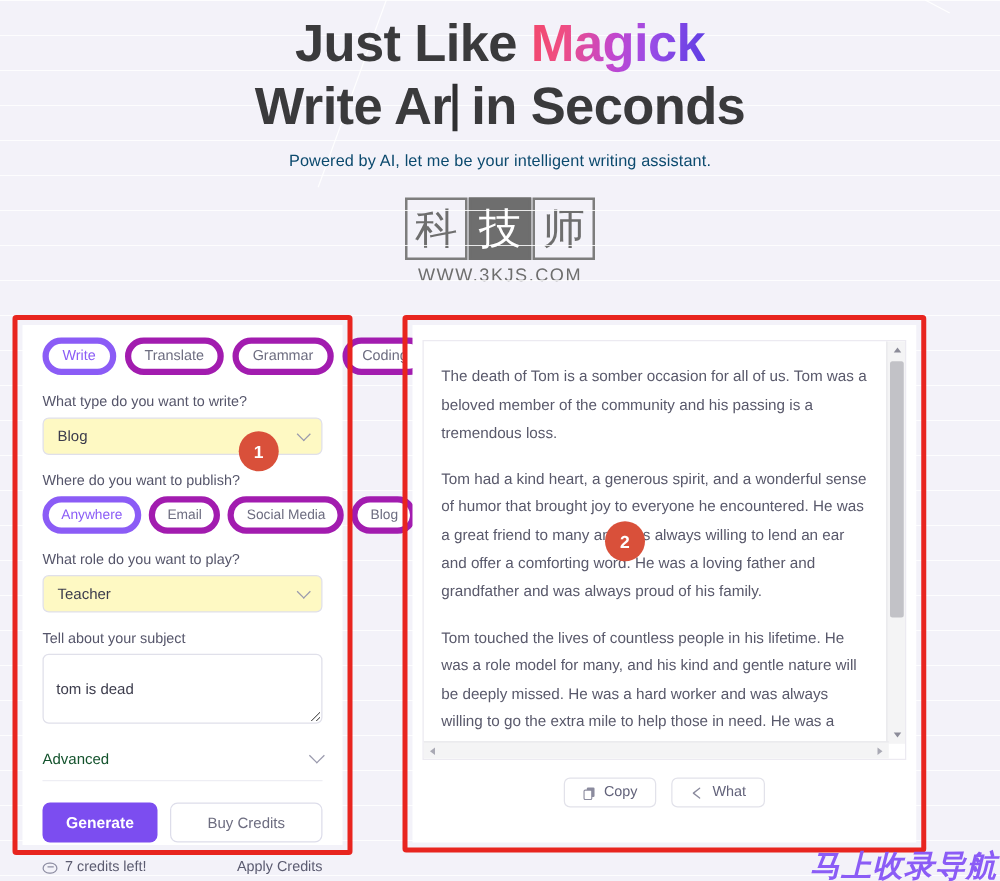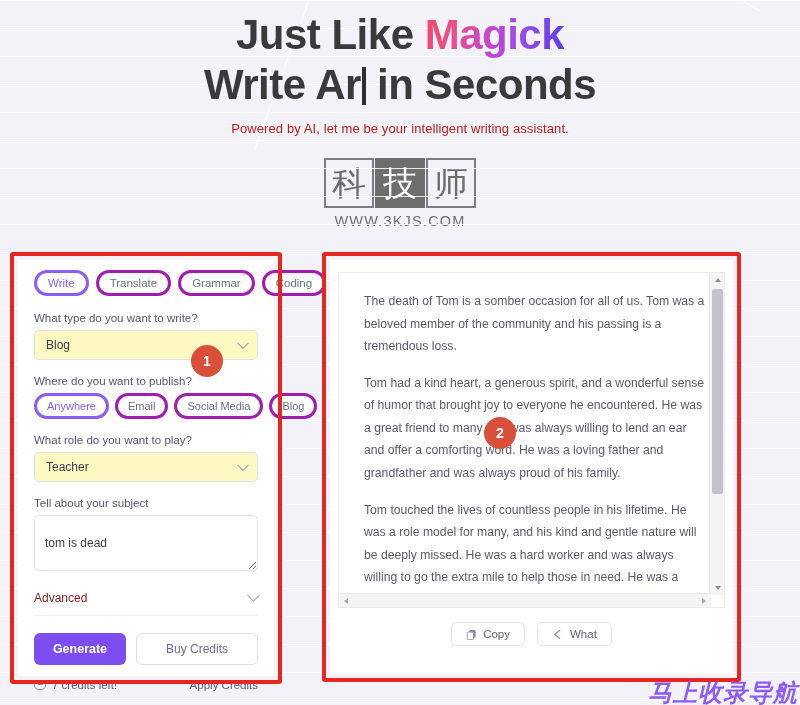--- a/index.html
+++ b/index.html
@@ -50,21 +50,21 @@
   }
   .brand-word {
     background: linear-gradient(100deg, #f2486b 0%, #ef4e84 20%, #c247cf 48%, #9a4ce6 68%, #5b3ee4 100%);
     -webkit-background-clip: text;
     background-clip: text;
     color: transparent;
   }
   .hero-sub {
     margin-top: 12px;
     font-size: 13px;
-    color: #b91c1c;
+    color: #0c4a6e;
     letter-spacing: 0.1px;
   }
 
   
   .logo-wrap {
     margin: 22px auto 0;
     width: 156px;
     text-align: center;
   }
   .logo-boxes { display: flex; justify-content: center; gap: 1px; }
@@ -104,21 +104,21 @@
   .form-card {
     position: absolute;
     left: 18px; top: 10px;
     width: 256px; height: 416px;
     background: #ffffff;
     padding: 10px 16px 0 16px;
   }
 
   .pill-row { display: flex; gap: 7px; margin-bottom: 16px; flex-wrap: nowrap; }
   .pill {
-    border: 3px solid #a21caf;
+    border: 5px solid #a21caf;
     border-radius: 20px;
     padding: 4px 11px;
     font-size: 11.5px;
     color: #6d6d80;
     background: #fff;
     white-space: nowrap;
     cursor: pointer;
   }
   .pill.active { border-color: #8b5cf6; color: #8b5cf6; }
 
@@ -163,21 +163,21 @@
     font-family: "Liberation Sans", sans-serif;
     resize: vertical;
     outline: none;
   }
 
   .advanced-row {
     margin-top: 16px;
     padding-bottom: 10px;
     border-bottom: 1px solid #eeeef4;
     display: flex; align-items: center; justify-content: space-between;
-    font-size: 12px; color: #7f1d1d;
+    font-size: 12px; color: #14532d;
     cursor: pointer;
   }
   .advanced-row .chev {
     width: 9px; height: 9px;
     border-right: 1.6px solid #9a9aad;
     border-bottom: 1.6px solid #9a9aad;
     transform: translateY(-3px) rotate(45deg);
   }
 
   .action-row { display: flex; align-items: center; gap: 10px; margin-top: 17px; }
@@ -235,21 +235,21 @@
   .output-body {
     position: relative;
     margin: 12px 8px 0 8px;
     flex: 0 0 336px;
     border: 1px solid #eceaf1;
     background: #fff;
     overflow: hidden;
   }
   .output-text {
     position: absolute;
-    left: 11px; top: 0;
+    left: 0; top: 0;
     width: 372px; height: 322px;
     padding: 17px 14px 0 14px;
     overflow: hidden;
     font-size: 12.2px;
     line-height: 1.85;
     color: #59596b;
   }
   .output-text p { margin-bottom: 14px; }
 
   

